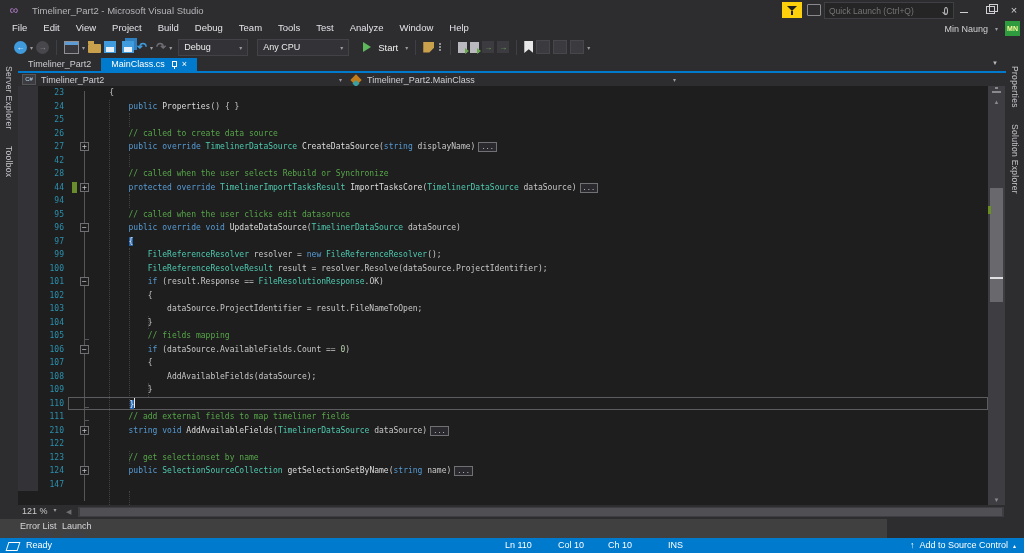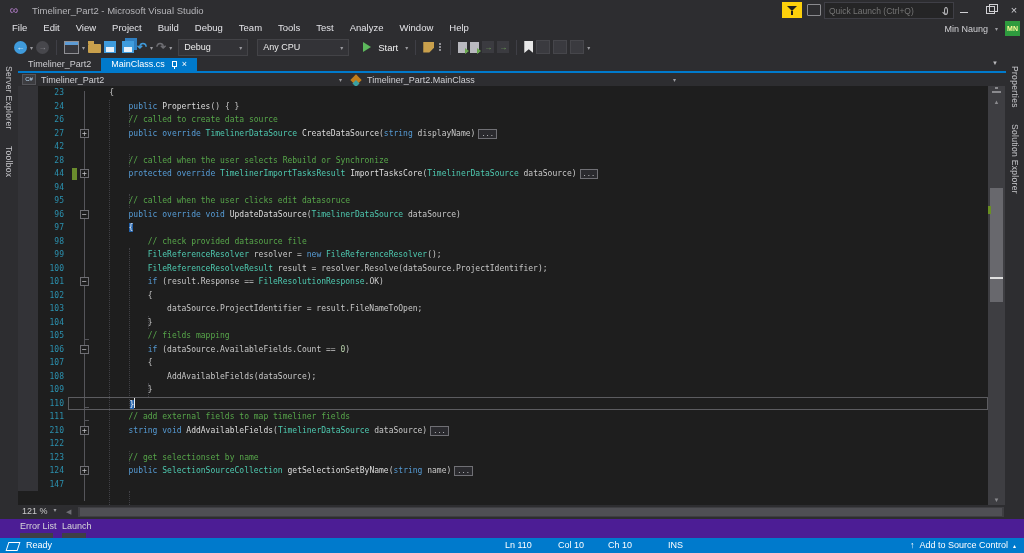--- a/index.html
+++ b/index.html
@@ -106,21 +106,21 @@
   #varr-up{top:13px}#varr-dn{bottom:2px}
   #vthumb{position:absolute;left:2px;right:2px;top:102px;height:114px;background:#68686d}
   #vmark-green{position:absolute;left:0;top:120px;width:3px;height:8px;background:#6a9022}
   #vmark-caret{position:absolute;left:2px;right:2px;top:191px;height:2px;background:#e0e0e0}
   #hscroll{left:18px;top:505px;width:988px;height:14px;background:#2d2d30}
   #zoomctl{position:absolute;left:4px;top:1px;display:flex;align-items:flex-start;gap:6px;font-size:9px;color:#c8c8c8}
   #harr{position:absolute;left:48px;top:3px;font-size:7px;color:#6e6e73}
   #htrack{position:absolute;left:60px;right:2px;top:2px;height:10px;background:#3e3e42}
   #hthumb{position:absolute;left:2px;right:2px;top:1px;bottom:1px;background:#4f4f54}
   
-  #paneltabs{left:0;top:519px;width:1024px;height:19px;background:#4c1d95}
+  #paneltabs{left:0;top:519px;width:887px;height:19px;background:#404040}
   .ptab{position:absolute;top:2px;font-size:9px;color:#d6d6d9}
   .ptab-box{position:absolute;top:14px;height:5px;background:#3f3f46}
   
   #statusbar{left:0;top:538px;width:1024px;height:15px;background:#007acc;color:#fff;font-size:9px}
   #sb-icon{position:absolute;left:7px;top:4px;width:10px;height:7px;border:1px solid #fff;transform:skewX(-18deg)}
   #sb-ready{position:absolute;left:26px;top:2px}
   .sb-field{position:absolute;top:2px}
   #sb-ln{left:505px}#sb-col{left:558px}#sb-ch{left:608px}#sb-ins{left:668px}
   #sb-sc{position:absolute;right:8px;top:2px;display:flex;align-items:center;gap:5px}
   #sb-sc .up{font-size:9px}
@@ -276,20 +276,27 @@
       </div>
       <div class="crow">
         <div class="g-margin"></div>
         <div class="g-num">24</div>
         <div class="g-body">
           <pre class="g-code">        <span class="tok-k">public</span><span class="tok-p"> </span><span class="tok-m">Properties</span><span class="tok-p">() { }</span></pre>
         </div>
       </div>
       <div class="crow">
         <div class="g-margin"></div>
+        <div class="g-num">25</div>
+        <div class="g-body">
+          <pre class="g-code"></pre>
+        </div>
+      </div>
+      <div class="crow">
+        <div class="g-margin"></div>
         <div class="g-num">26</div>
         <div class="g-body">
           <pre class="g-code">        <span class="tok-c">// called to create data source</span></pre>
         </div>
       </div>
       <div class="crow">
         <div class="g-margin"></div>
         <div class="g-num">27</div>
         <div class="g-body">
           <div class="g-fold">+</div>
@@ -339,27 +346,20 @@
         <div class="g-body">
           <div class="g-fold">−</div>
           <pre class="g-code">        <span class="tok-k">public override void</span><span class="tok-p"> </span><span class="tok-m">UpdateDataSource</span><span class="tok-p">(</span><span class="tok-ty">TimelinerDataSource</span><span class="tok-p"> dataSource)</span></pre>
         </div>
       </div>
       <div class="crow">
         <div class="g-margin"></div>
         <div class="g-num">97</div>
         <div class="g-body">
           <pre class="g-code">        <span class="tok-b">{</span></pre>
-        </div>
-      </div>
-      <div class="crow">
-        <div class="g-margin"></div>
-        <div class="g-num">98</div>
-        <div class="g-body">
-          <pre class="g-code">            <span class="tok-c">// check provided datasource file</span></pre>
         </div>
       </div>
       <div class="crow">
         <div class="g-margin"></div>
         <div class="g-num">99</div>
         <div class="g-body">
           <pre class="g-code">            <span class="tok-ty">FileReferenceResolver</span><span class="tok-p"> resolver = </span><span class="tok-k">new</span><span class="tok-p"> </span><span class="tok-ty">FileReferenceResolver</span><span class="tok-p">();</span></pre>
         </div>
       </div>
       <div class="crow">

